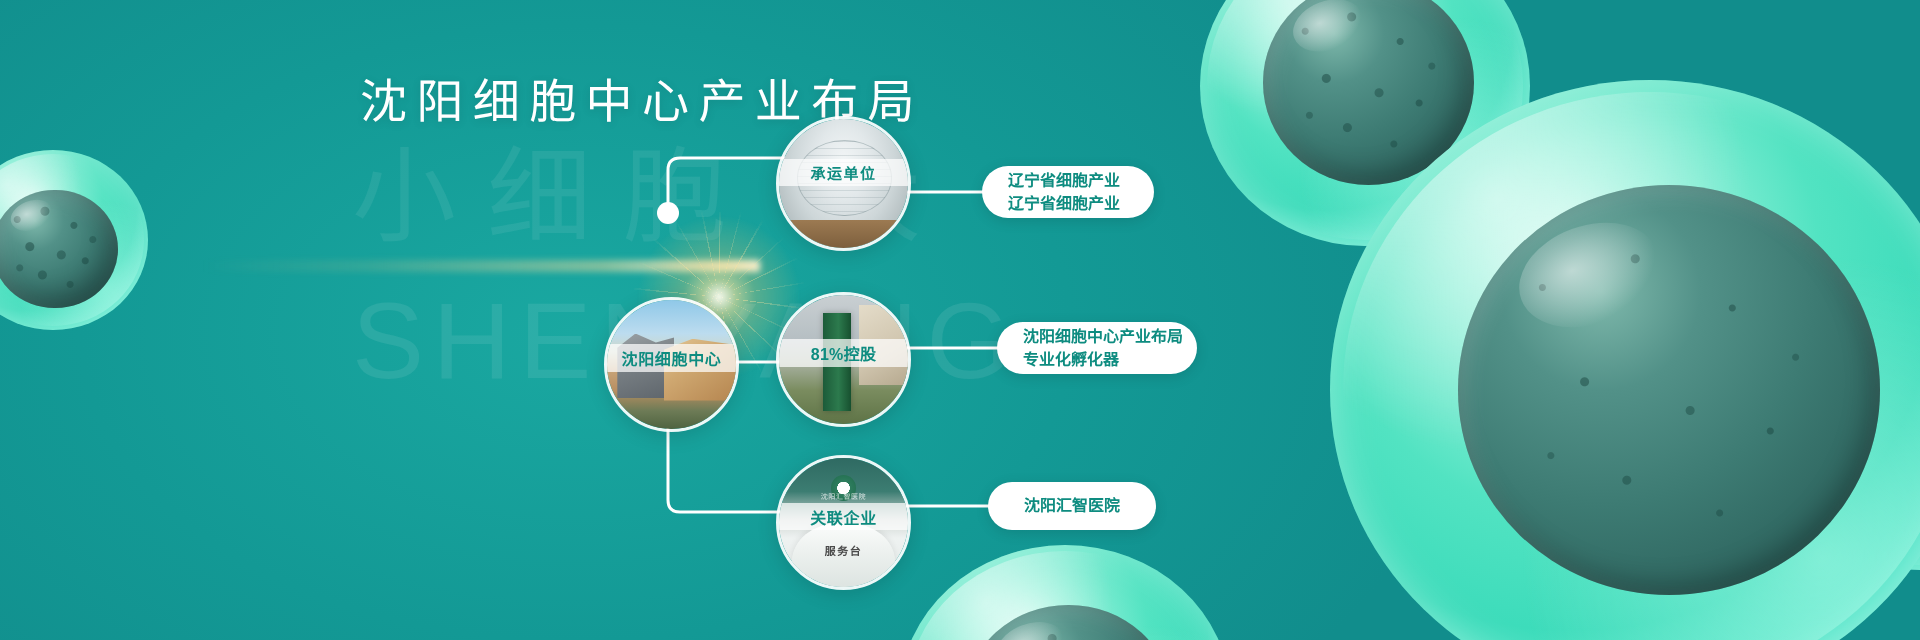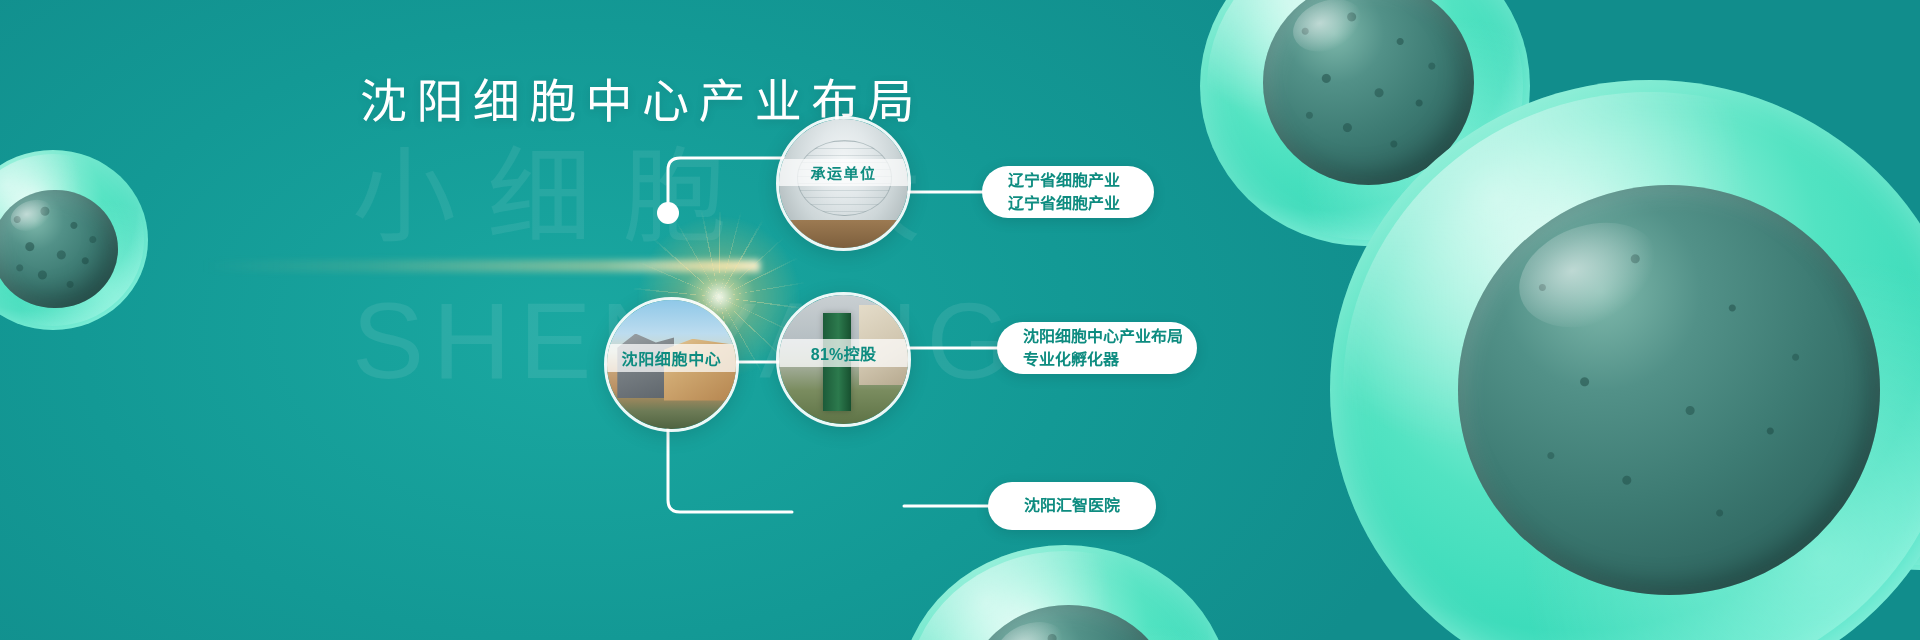--- a/index.html
+++ b/index.html
@@ -412,20 +412,26 @@
   <div class="node" id="node-top">
     <div class="photo"></div>
     <div class="node-label">承运单位</div>
   </div>
 
   <div class="node" id="node-mid">
     <div class="photo"></div>
     <div class="node-label">81%控股</div>
   </div>
 
+  <div class="node" id="node-bottom">
+    <div class="photo"></div>
+    <div class="brand-text">沈阳汇智医院</div>
+    <div class="node-label">关联企业</div>
+    <div class="desk-text">服务台</div>
+  </div>
 
   <div class="pill" id="pill-top">
     <div class="line">辽宁省细胞产业</div>
     <div class="line">辽宁省细胞产业</div>
   </div>
 
   <div class="pill" id="pill-mid">
     <div class="line">沈阳细胞中心产业布局</div>
     <div class="line">专业化孵化器</div>
   </div>

